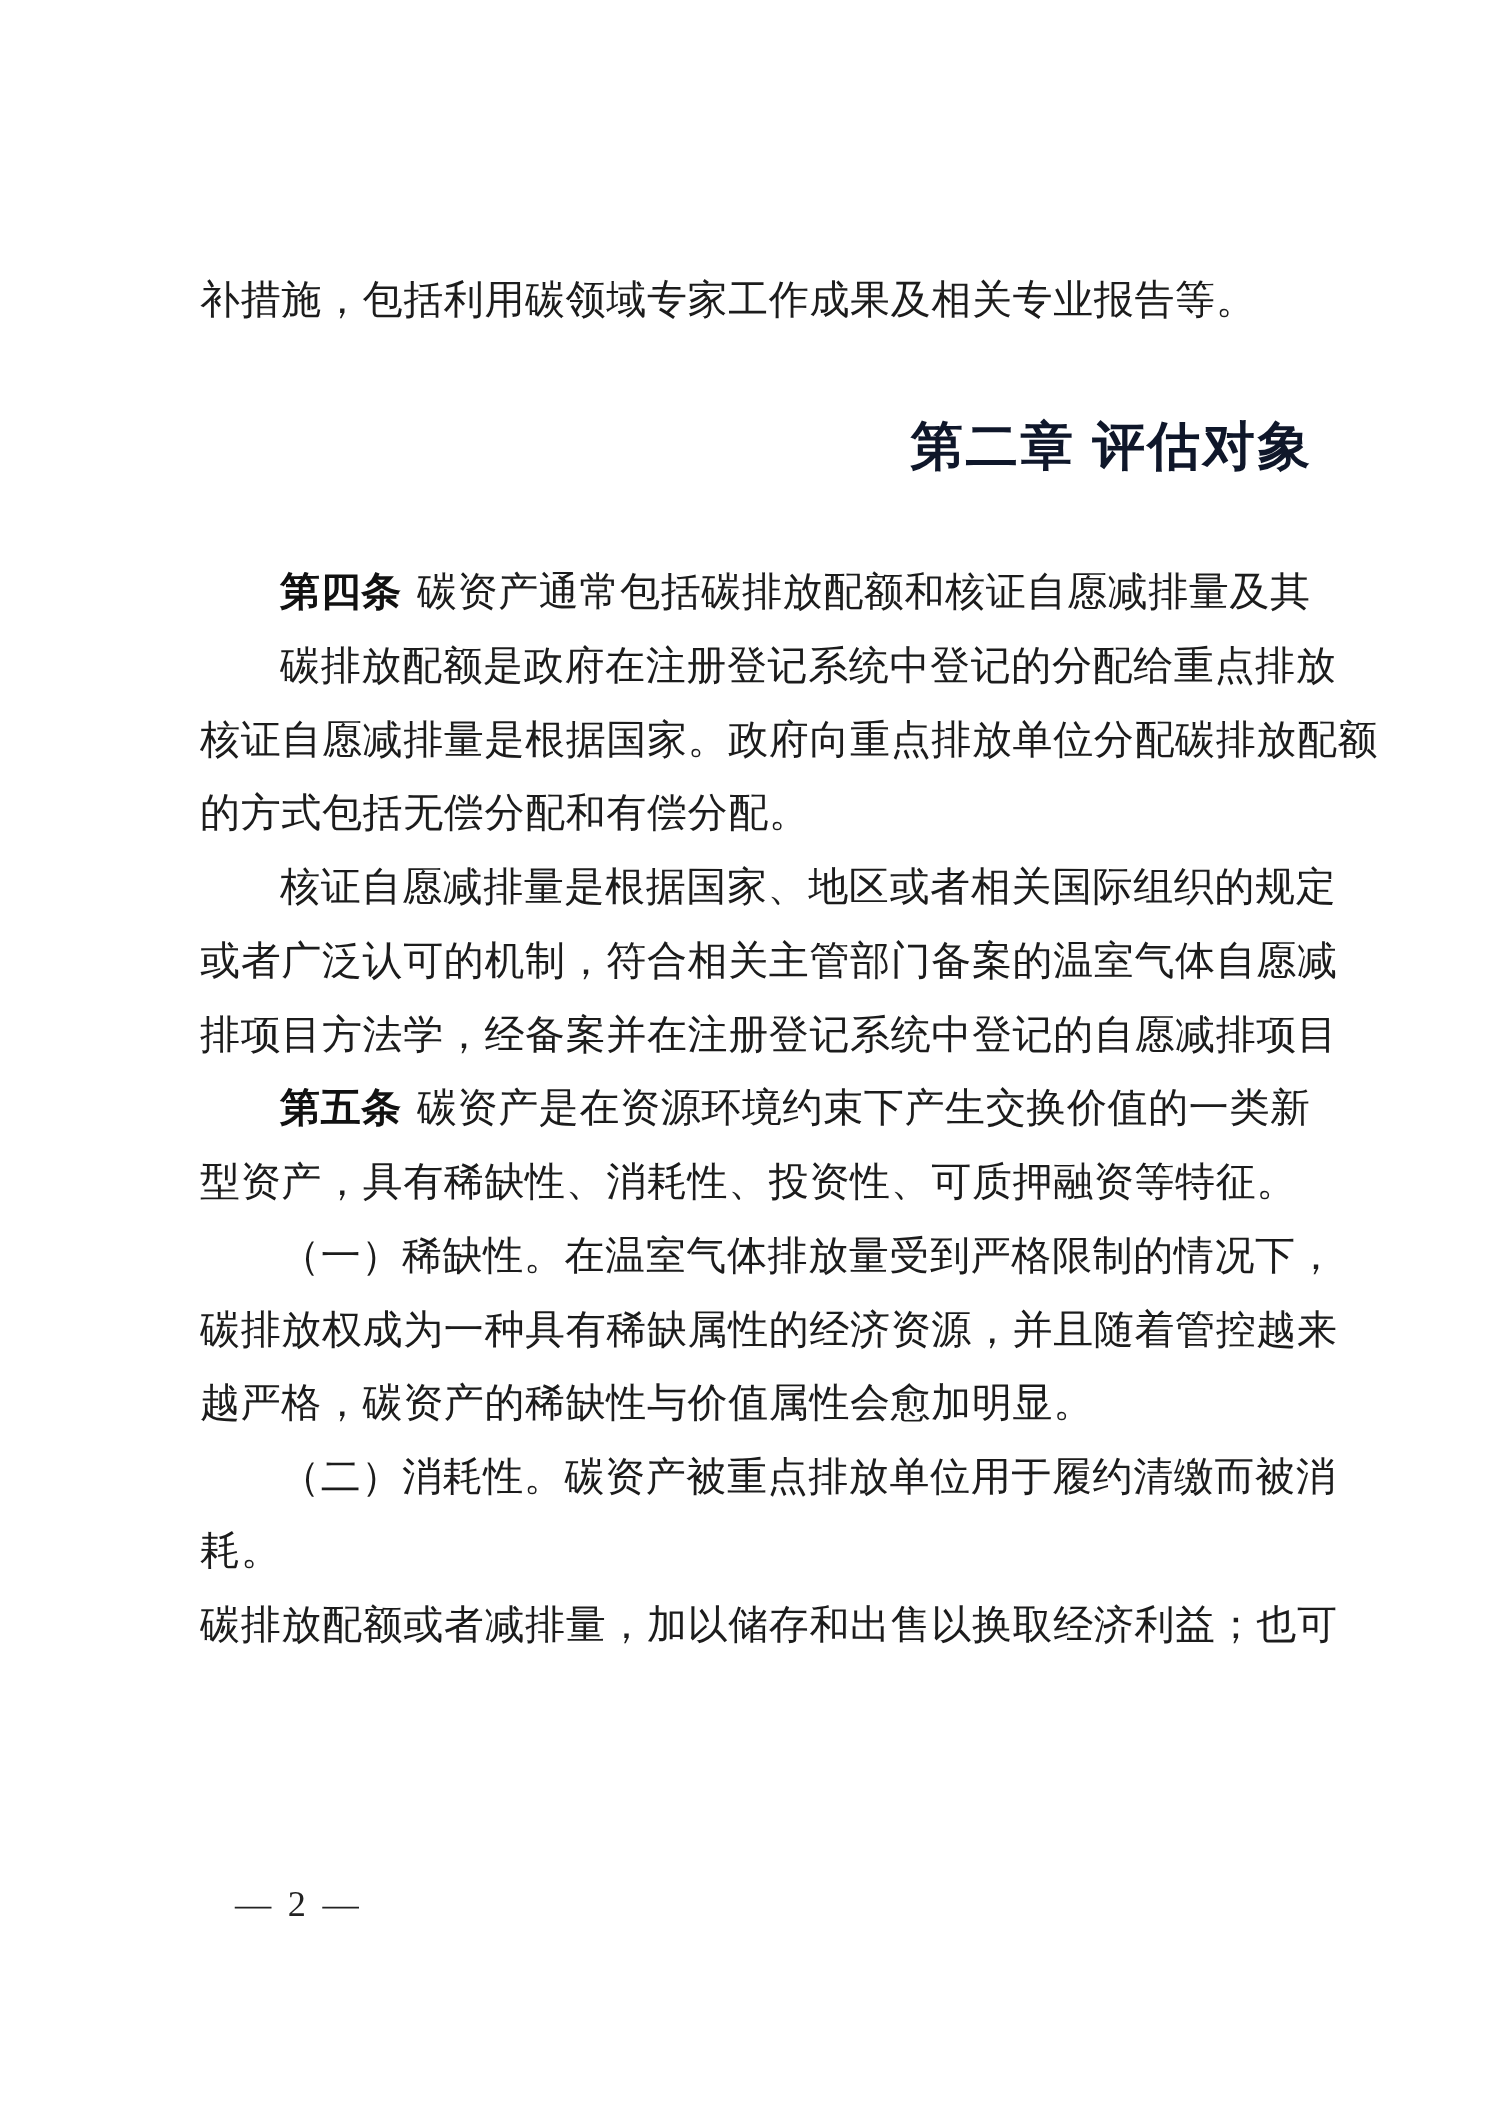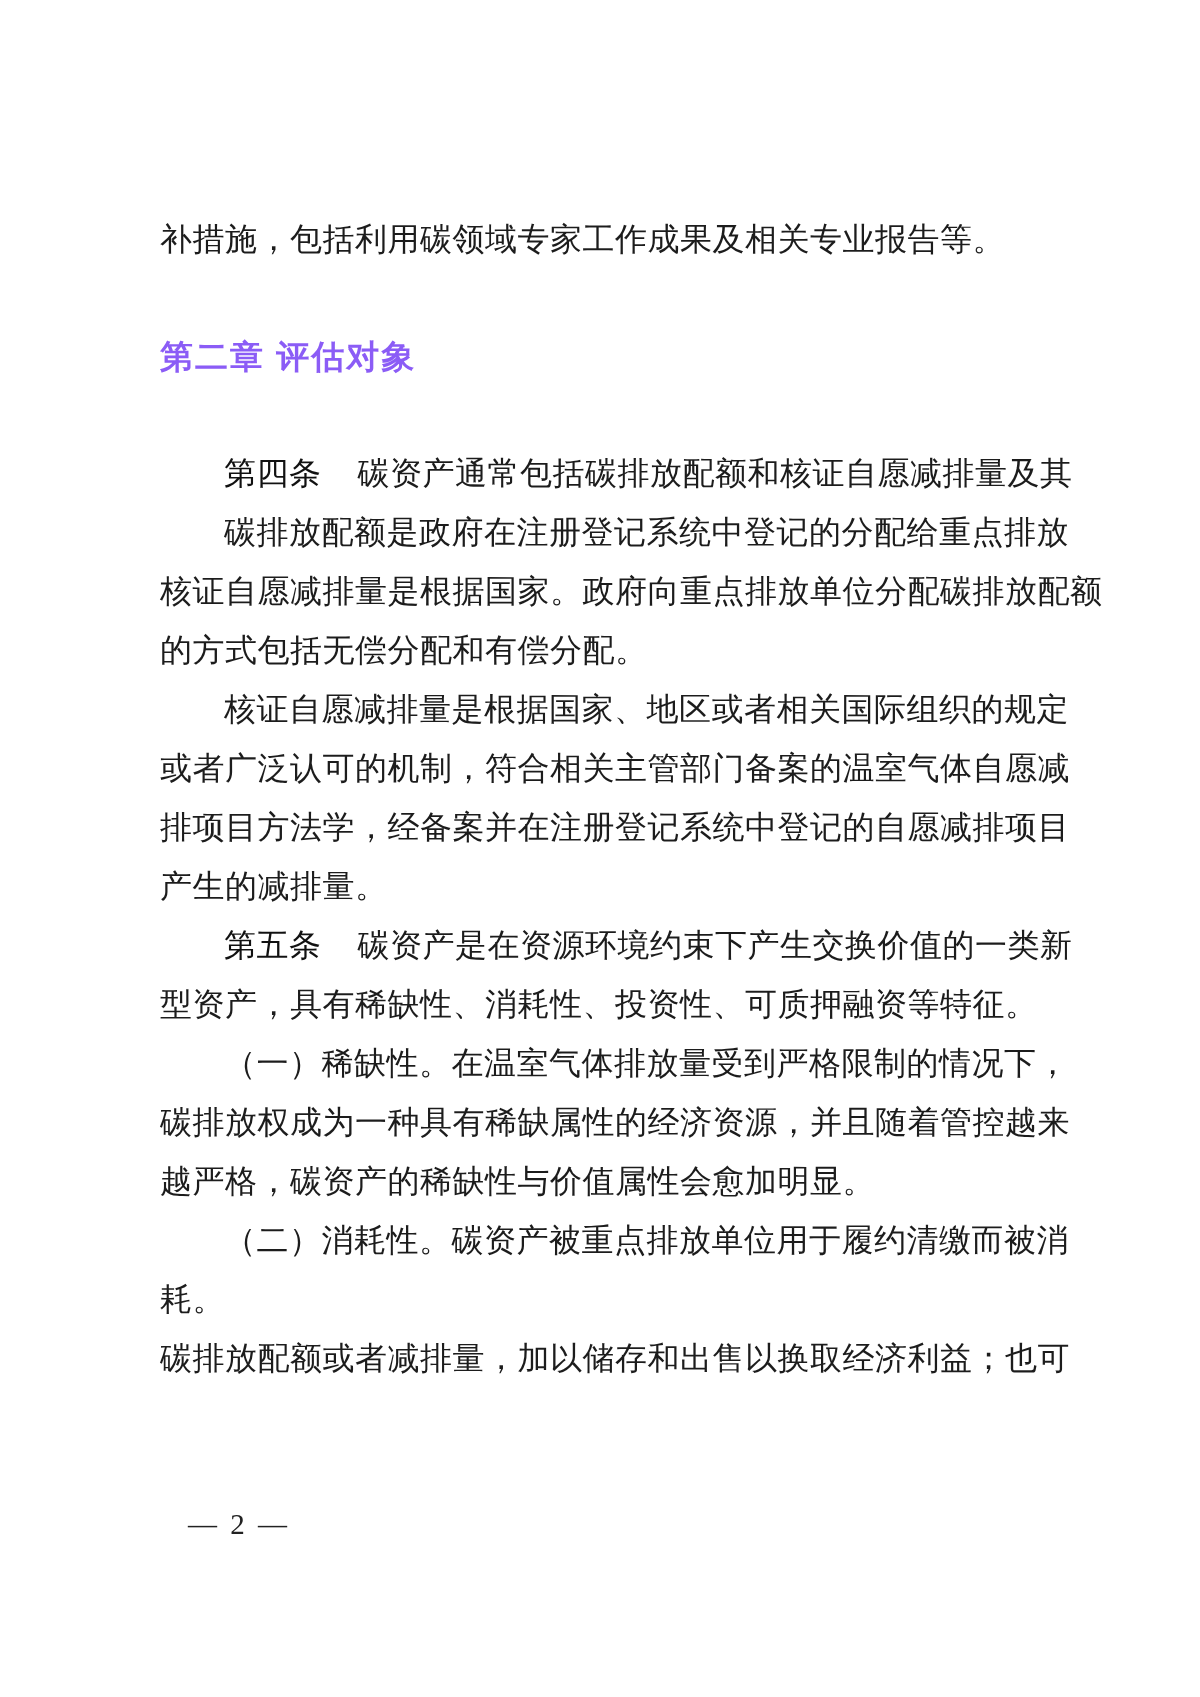--- a/index.html
+++ b/index.html
@@ -20,36 +20,36 @@
     font-size: 32px;
   }
   .line {
     height: 59px;
     line-height: 59px;
     white-space: nowrap;
     letter-spacing: 0.5px;
   }
   .line.indent { padding-left: 64px; }
   .lead {
-    font-weight: 400;
+    font-weight: 700;
     font-family: "Liberation Sans", sans-serif;
-    margin-right: 36px;
+    margin-right: 12px;
     color: #111111;
   }
   .chapter-heading {
     height: 59px;
     line-height: 59px;
     margin-top: 58px;
     margin-bottom: 58px;
-    text-align: left;
+    text-align: right;
     font-family: "Liberation Sans", sans-serif;
     font-weight: 700;
-    font-size: 33px;
+    font-size: 42px;
     letter-spacing: 2px;
-    color: #8b5cf6;
+    color: #0f172a;
     white-space: nowrap;
   }
   .page-footer {
     position: absolute;
     left: 188px;
     top: 1508px;
     font-size: 29px;
     letter-spacing: 3px;
     color: #222222;
     white-space: nowrap;
@@ -63,21 +63,20 @@
     <div class="line">补措施，包括利用碳领域专家工作成果及相关专业报告等。</div>
     <div class="chapter-heading">第二章 评估对象</div>
     <div>
         <div class="line indent"><span class="lead">第四条</span>碳资产通常包括碳排放配额和核证自愿减排量及其</div>
         <div class="line indent">碳排放配额是政府在注册登记系统中登记的分配给重点排放</div>
         <div class="line">核证自愿减排量是根据国家。政府向重点排放单位分配碳排放配额</div>
         <div class="line">的方式包括无偿分配和有偿分配。</div>
         <div class="line indent">核证自愿减排量是根据国家、地区或者相关国际组织的规定</div>
         <div class="line">或者广泛认可的机制，符合相关主管部门备案的温室气体自愿减</div>
         <div class="line">排项目方法学，经备案并在注册登记系统中登记的自愿减排项目</div>
-        <div class="line">产生的减排量。</div>
         <div class="line indent"><span class="lead">第五条</span>碳资产是在资源环境约束下产生交换价值的一类新</div>
         <div class="line">型资产，具有稀缺性、消耗性、投资性、可质押融资等特征。</div>
         <div class="line indent">（一）稀缺性。在温室气体排放量受到严格限制的情况下，</div>
         <div class="line">碳排放权成为一种具有稀缺属性的经济资源，并且随着管控越来</div>
         <div class="line">越严格，碳资产的稀缺性与价值属性会愈加明显。</div>
         <div class="line indent">（二）消耗性。碳资产被重点排放单位用于履约清缴而被消</div>
         <div class="line">耗。</div>
         <div class="line">碳排放配额或者减排量，加以储存和出售以换取经济利益；也可</div>
       </div>
   </div>

